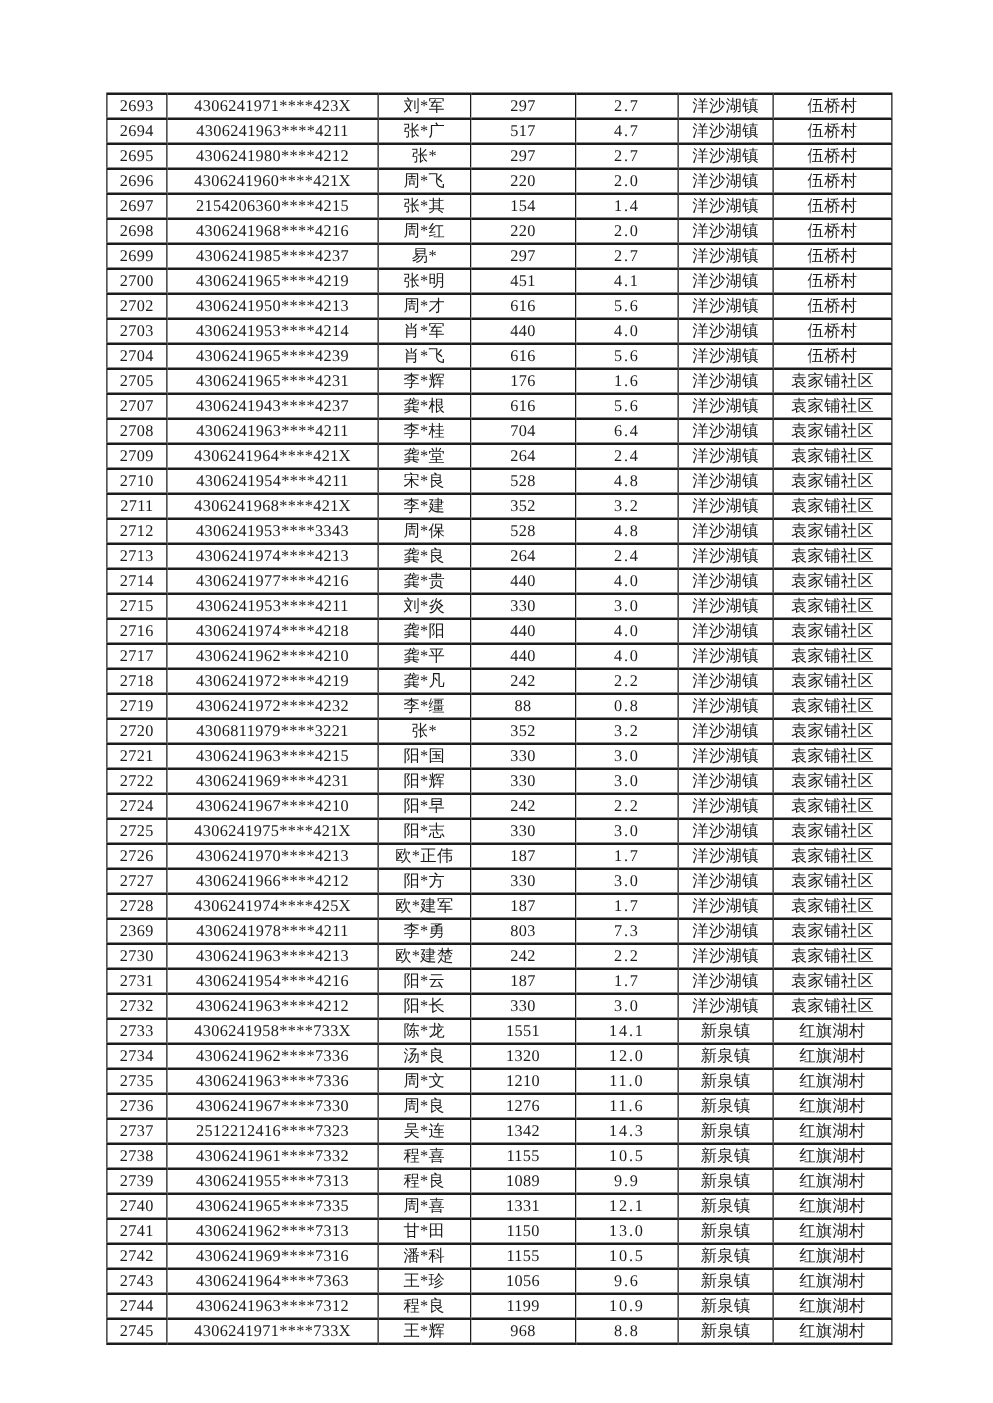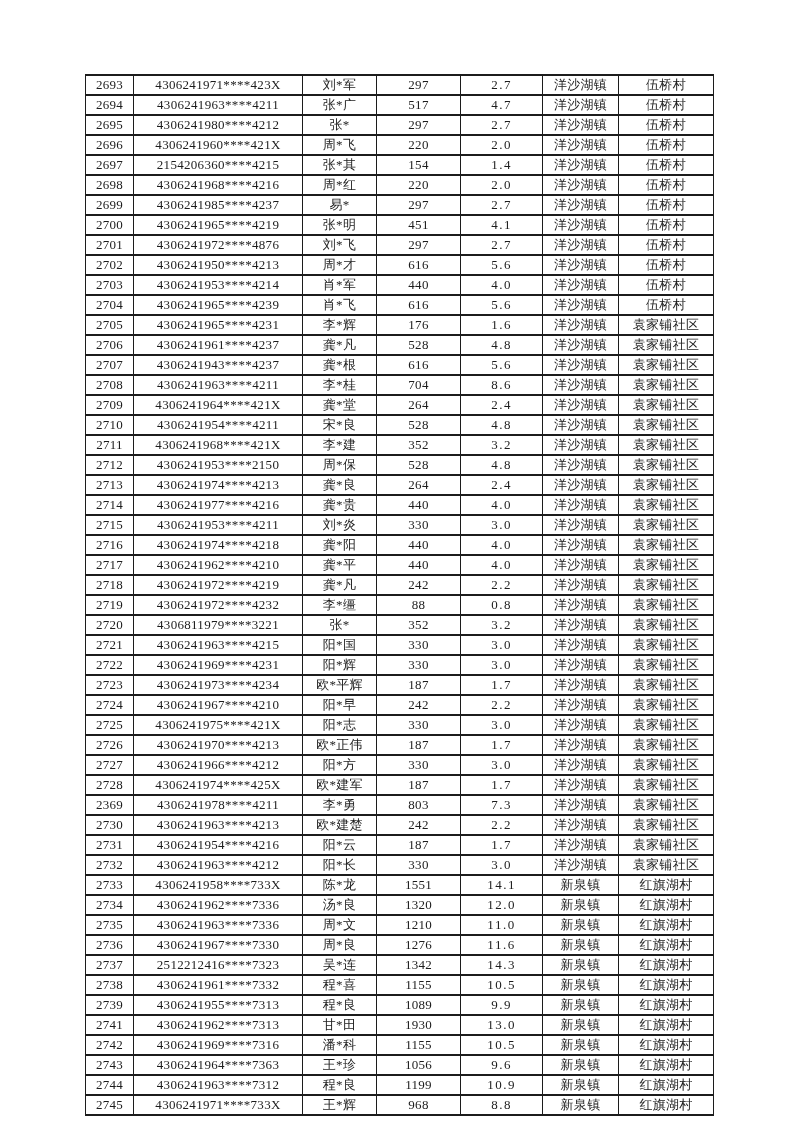--- a/index.html
+++ b/index.html
@@ -129,29 +129,20 @@
         <tr>
           <td class="cell-index">2700</td>
           <td class="cell-id-number">4306241965****4219</td>
           <td class="cell-name">张*明</td>
           <td class="cell-amount">451</td>
           <td class="cell-rate">4.1</td>
           <td class="cell-town">洋沙湖镇</td>
           <td class="cell-village">伍桥村</td>
         </tr>
         <tr>
-          <td class="cell-index">2701</td>
-          <td class="cell-id-number">4306241972****4876</td>
-          <td class="cell-name">刘*飞</td>
-          <td class="cell-amount">297</td>
-          <td class="cell-rate">2.7</td>
-          <td class="cell-town">洋沙湖镇</td>
-          <td class="cell-village">伍桥村</td>
-        </tr>
-        <tr>
           <td class="cell-index">2702</td>
           <td class="cell-id-number">4306241950****4213</td>
           <td class="cell-name">周*才</td>
           <td class="cell-amount">616</td>
           <td class="cell-rate">5.6</td>
           <td class="cell-town">洋沙湖镇</td>
           <td class="cell-village">伍桥村</td>
         </tr>
         <tr>
           <td class="cell-index">2703</td>
@@ -174,43 +165,34 @@
         <tr>
           <td class="cell-index">2705</td>
           <td class="cell-id-number">4306241965****4231</td>
           <td class="cell-name">李*辉</td>
           <td class="cell-amount">176</td>
           <td class="cell-rate">1.6</td>
           <td class="cell-town">洋沙湖镇</td>
           <td class="cell-village">袁家铺社区</td>
         </tr>
         <tr>
-          <td class="cell-index">2706</td>
-          <td class="cell-id-number">4306241961****4237</td>
-          <td class="cell-name">龚*凡</td>
-          <td class="cell-amount">528</td>
-          <td class="cell-rate">4.8</td>
-          <td class="cell-town">洋沙湖镇</td>
-          <td class="cell-village">袁家铺社区</td>
-        </tr>
-        <tr>
           <td class="cell-index">2707</td>
           <td class="cell-id-number">4306241943****4237</td>
           <td class="cell-name">龚*根</td>
           <td class="cell-amount">616</td>
           <td class="cell-rate">5.6</td>
           <td class="cell-town">洋沙湖镇</td>
           <td class="cell-village">袁家铺社区</td>
         </tr>
         <tr>
           <td class="cell-index">2708</td>
           <td class="cell-id-number">4306241963****4211</td>
           <td class="cell-name">李*桂</td>
           <td class="cell-amount">704</td>
-          <td class="cell-rate">8.6</td>
+          <td class="cell-rate">6.4</td>
           <td class="cell-town">洋沙湖镇</td>
           <td class="cell-village">袁家铺社区</td>
         </tr>
         <tr>
           <td class="cell-index">2709</td>
           <td class="cell-id-number">4306241964****421X</td>
           <td class="cell-name">龚*堂</td>
           <td class="cell-amount">264</td>
           <td class="cell-rate">2.4</td>
           <td class="cell-town">洋沙湖镇</td>
@@ -229,21 +211,21 @@
           <td class="cell-index">2711</td>
           <td class="cell-id-number">4306241968****421X</td>
           <td class="cell-name">李*建</td>
           <td class="cell-amount">352</td>
           <td class="cell-rate">3.2</td>
           <td class="cell-town">洋沙湖镇</td>
           <td class="cell-village">袁家铺社区</td>
         </tr>
         <tr>
           <td class="cell-index">2712</td>
-          <td class="cell-id-number">4306241953****2150</td>
+          <td class="cell-id-number">4306241953****3343</td>
           <td class="cell-name">周*保</td>
           <td class="cell-amount">528</td>
           <td class="cell-rate">4.8</td>
           <td class="cell-town">洋沙湖镇</td>
           <td class="cell-village">袁家铺社区</td>
         </tr>
         <tr>
           <td class="cell-index">2713</td>
           <td class="cell-id-number">4306241974****4213</td>
           <td class="cell-name">龚*良</td>
@@ -327,29 +309,20 @@
         <tr>
           <td class="cell-index">2722</td>
           <td class="cell-id-number">4306241969****4231</td>
           <td class="cell-name">阳*辉</td>
           <td class="cell-amount">330</td>
           <td class="cell-rate">3.0</td>
           <td class="cell-town">洋沙湖镇</td>
           <td class="cell-village">袁家铺社区</td>
         </tr>
         <tr>
-          <td class="cell-index">2723</td>
-          <td class="cell-id-number">4306241973****4234</td>
-          <td class="cell-name">欧*平辉</td>
-          <td class="cell-amount">187</td>
-          <td class="cell-rate">1.7</td>
-          <td class="cell-town">洋沙湖镇</td>
-          <td class="cell-village">袁家铺社区</td>
-        </tr>
-        <tr>
           <td class="cell-index">2724</td>
           <td class="cell-id-number">4306241967****4210</td>
           <td class="cell-name">阳*早</td>
           <td class="cell-amount">242</td>
           <td class="cell-rate">2.2</td>
           <td class="cell-town">洋沙湖镇</td>
           <td class="cell-village">袁家铺社区</td>
         </tr>
         <tr>
           <td class="cell-index">2725</td>
@@ -480,24 +453,33 @@
         <tr>
           <td class="cell-index">2739</td>
           <td class="cell-id-number">4306241955****7313</td>
           <td class="cell-name">程*良</td>
           <td class="cell-amount">1089</td>
           <td class="cell-rate">9.9</td>
           <td class="cell-town">新泉镇</td>
           <td class="cell-village">红旗湖村</td>
         </tr>
         <tr>
+          <td class="cell-index">2740</td>
+          <td class="cell-id-number">4306241965****7335</td>
+          <td class="cell-name">周*喜</td>
+          <td class="cell-amount">1331</td>
+          <td class="cell-rate">12.1</td>
+          <td class="cell-town">新泉镇</td>
+          <td class="cell-village">红旗湖村</td>
+        </tr>
+        <tr>
           <td class="cell-index">2741</td>
           <td class="cell-id-number">4306241962****7313</td>
           <td class="cell-name">甘*田</td>
-          <td class="cell-amount">1930</td>
+          <td class="cell-amount">1150</td>
           <td class="cell-rate">13.0</td>
           <td class="cell-town">新泉镇</td>
           <td class="cell-village">红旗湖村</td>
         </tr>
         <tr>
           <td class="cell-index">2742</td>
           <td class="cell-id-number">4306241969****7316</td>
           <td class="cell-name">潘*科</td>
           <td class="cell-amount">1155</td>
           <td class="cell-rate">10.5</td>

